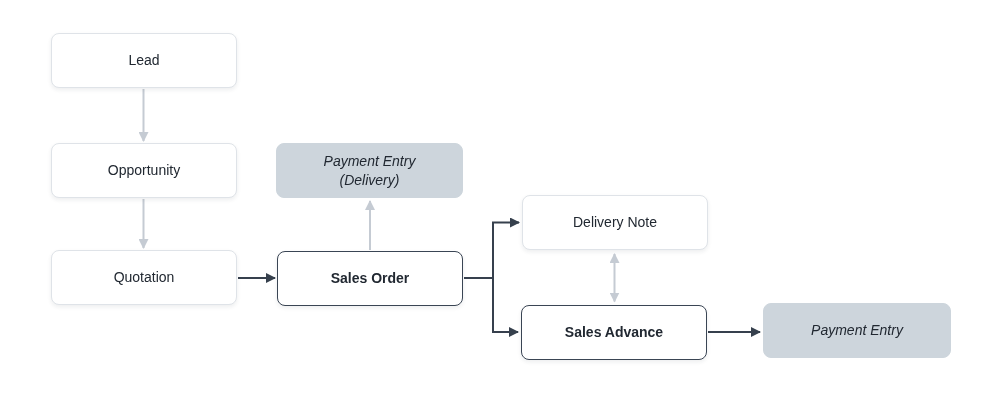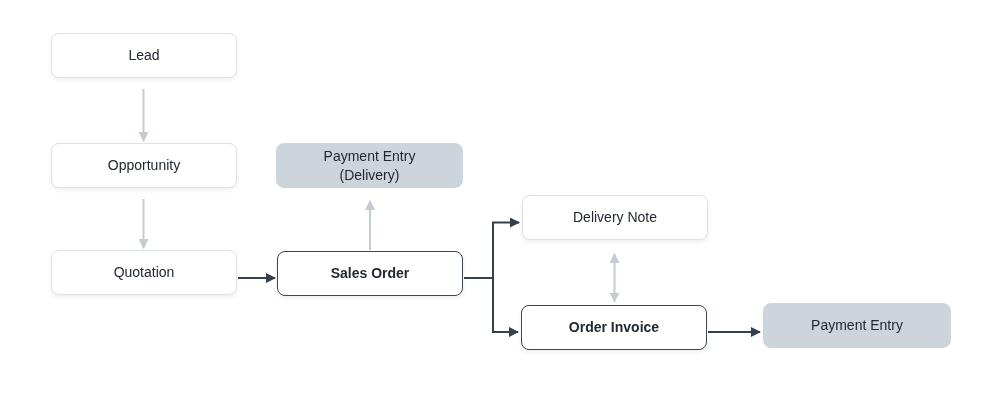--- a/index.html
+++ b/index.html
@@ -18,39 +18,40 @@
     pointer-events: none;
   }
   .node {
     position: absolute;
     box-sizing: border-box;
     display: flex;
     flex-direction: column;
     align-items: center;
     justify-content: center;
     width: 186px;
-    height: 45px;
+    height: 55px;
     background: #ffffff;
     border: 1px solid #dfe3e8;
     border-radius: 8px;
     box-shadow: 0 2px 4px rgba(25, 39, 52, 0.08);
     font-size: 14px;
     line-height: 19px;
     color: #212831;
     text-align: center;
     cursor: default;
   }
   .node.dark {
     border: 1.5px solid #3a4554;
     font-weight: bold;
   }
   .node.filled {
     background: #cdd5dc;
     border: 1px solid #cdd5dc;
     box-shadow: none;
+    font-style: italic;
   }
   .n-lead        { left: 51px;  top: 33px;  }
   .n-opportunity { left: 51px;  top: 143px; }
   .n-quotation   { left: 51px;  top: 250px; align-items: center; }
   .n-pea         { left: 276px; top: 143px; width: 187px; }
   .n-sales-order { left: 277px; top: 251px; }
   .n-delivery    { left: 522px; top: 195px; }
   .n-invoice     { left: 521px; top: 305px; }
   .n-payment     { left: 763px; top: 303px; width: 188px; }
 </style>
@@ -102,20 +103,20 @@
 
   <div class="node dark n-sales-order">
     <span>Sales Order</span>
   </div>
 
   <div class="node n-delivery">
     <span>Delivery Note</span>
   </div>
 
   <div class="node dark n-invoice">
-    <span>Order Invoice</span>
+    <span>Sales Advance</span>
   </div>
 
   <div class="node filled n-payment">
     <span>Payment Entry</span>
   </div>
 
 </div>
 
 </body></html>

